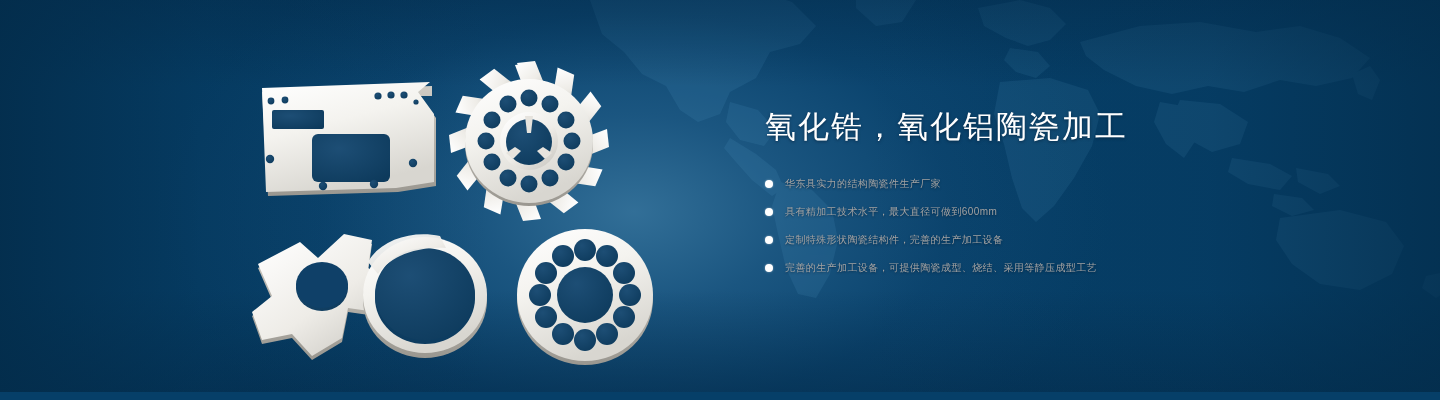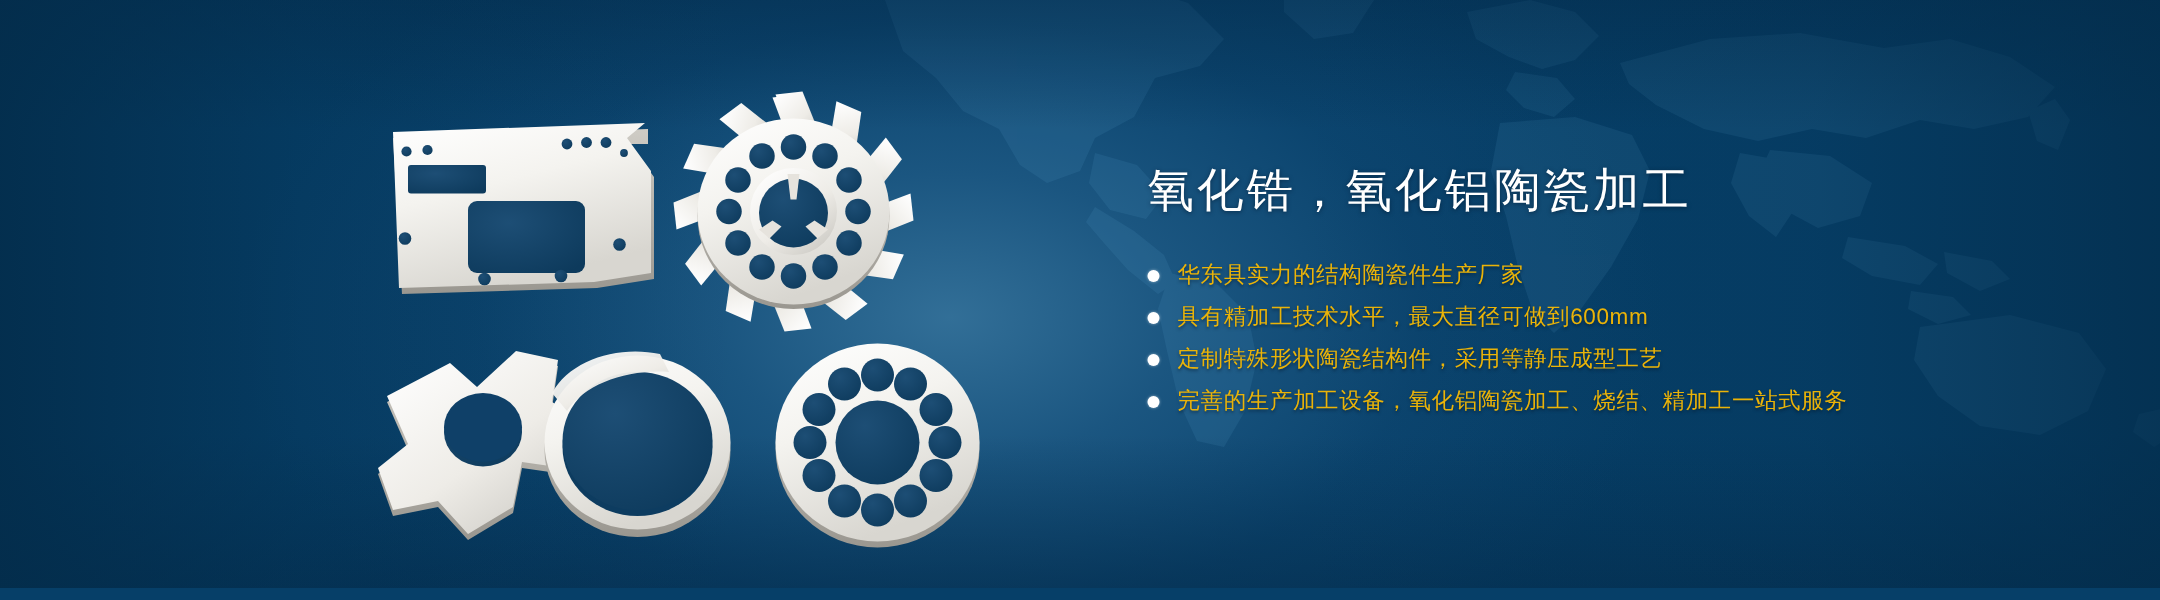--- a/index.html
+++ b/index.html
@@ -83,22 +83,22 @@
   }
   .bullet-dot {
     width:8px; height:8px;
     border-radius:50%;
     background:#ffffff;
     flex:0 0 auto;
     margin-right:12px;
     box-shadow:0 0 2px rgba(255,255,255,0.5);
   }
   .bullet-text {
-    font-size:15px;
-    color:#eab308;
+    font-size:10px;
+    color:#a3a3a3;
     letter-spacing:0.4px;
     line-height:21px;
     white-space:nowrap;
     text-shadow:0 1px 2px rgba(0,20,40,0.5);
   }
 </style>
 </head>
 <body>
 
 <div class="banner">
@@ -284,22 +284,22 @@
       <li class="bullet">
         <span class="bullet-dot"></span>
         <span class="bullet-text">华东具实力的结构陶瓷件生产厂家</span>
       </li>
       <li class="bullet">
         <span class="bullet-dot"></span>
         <span class="bullet-text">具有精加工技术水平，最大直径可做到600mm</span>
       </li>
       <li class="bullet">
         <span class="bullet-dot"></span>
-        <span class="bullet-text">定制特殊形状陶瓷结构件，采用等静压成型工艺</span>
+        <span class="bullet-text">定制特殊形状陶瓷结构件，完善的生产加工设备</span>
       </li>
       <li class="bullet">
         <span class="bullet-dot"></span>
-        <span class="bullet-text">完善的生产加工设备，氧化铝陶瓷加工、烧结、精加工一站式服务</span>
+        <span class="bullet-text">完善的生产加工设备，可提供陶瓷成型、烧结、采用等静压成型工艺</span>
       </li>
     </ul>
   </div>
 
 </div>
 
 </body></html>

